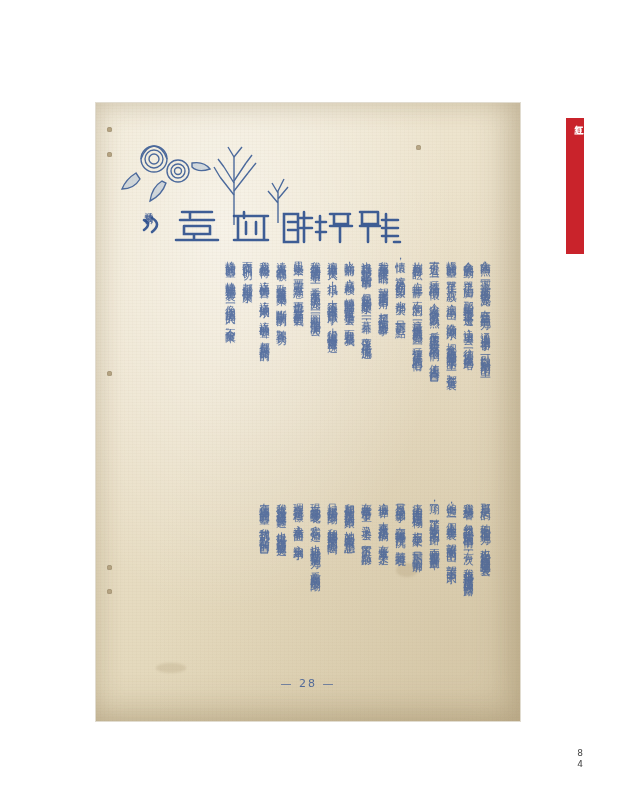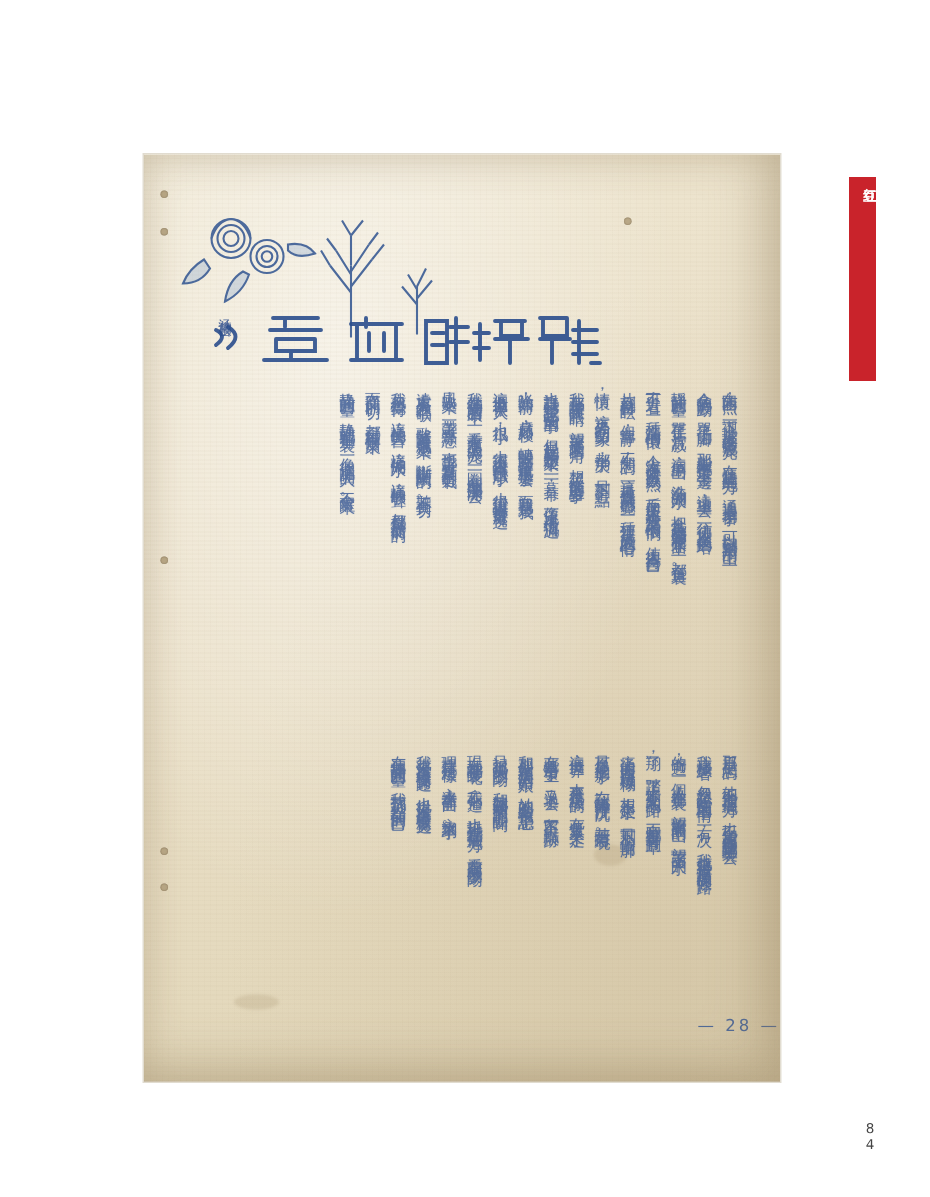--- a/index.html
+++ b/index.html
@@ -137,21 +137,21 @@
     flex-direction: row-reverse;
     gap: 0px;
   }
 
   
   .page-num {
     position: absolute;
     left: 0;
     right: 0;
     top: 574px;
-    text-align: right;
+    text-align: center;
     font-size: 11px;
     color: #3a5a96;
     letter-spacing: 2px;
     opacity: 0.85;
   }
 
   
   .red-tab {
     position: absolute;
     left: 566px;

